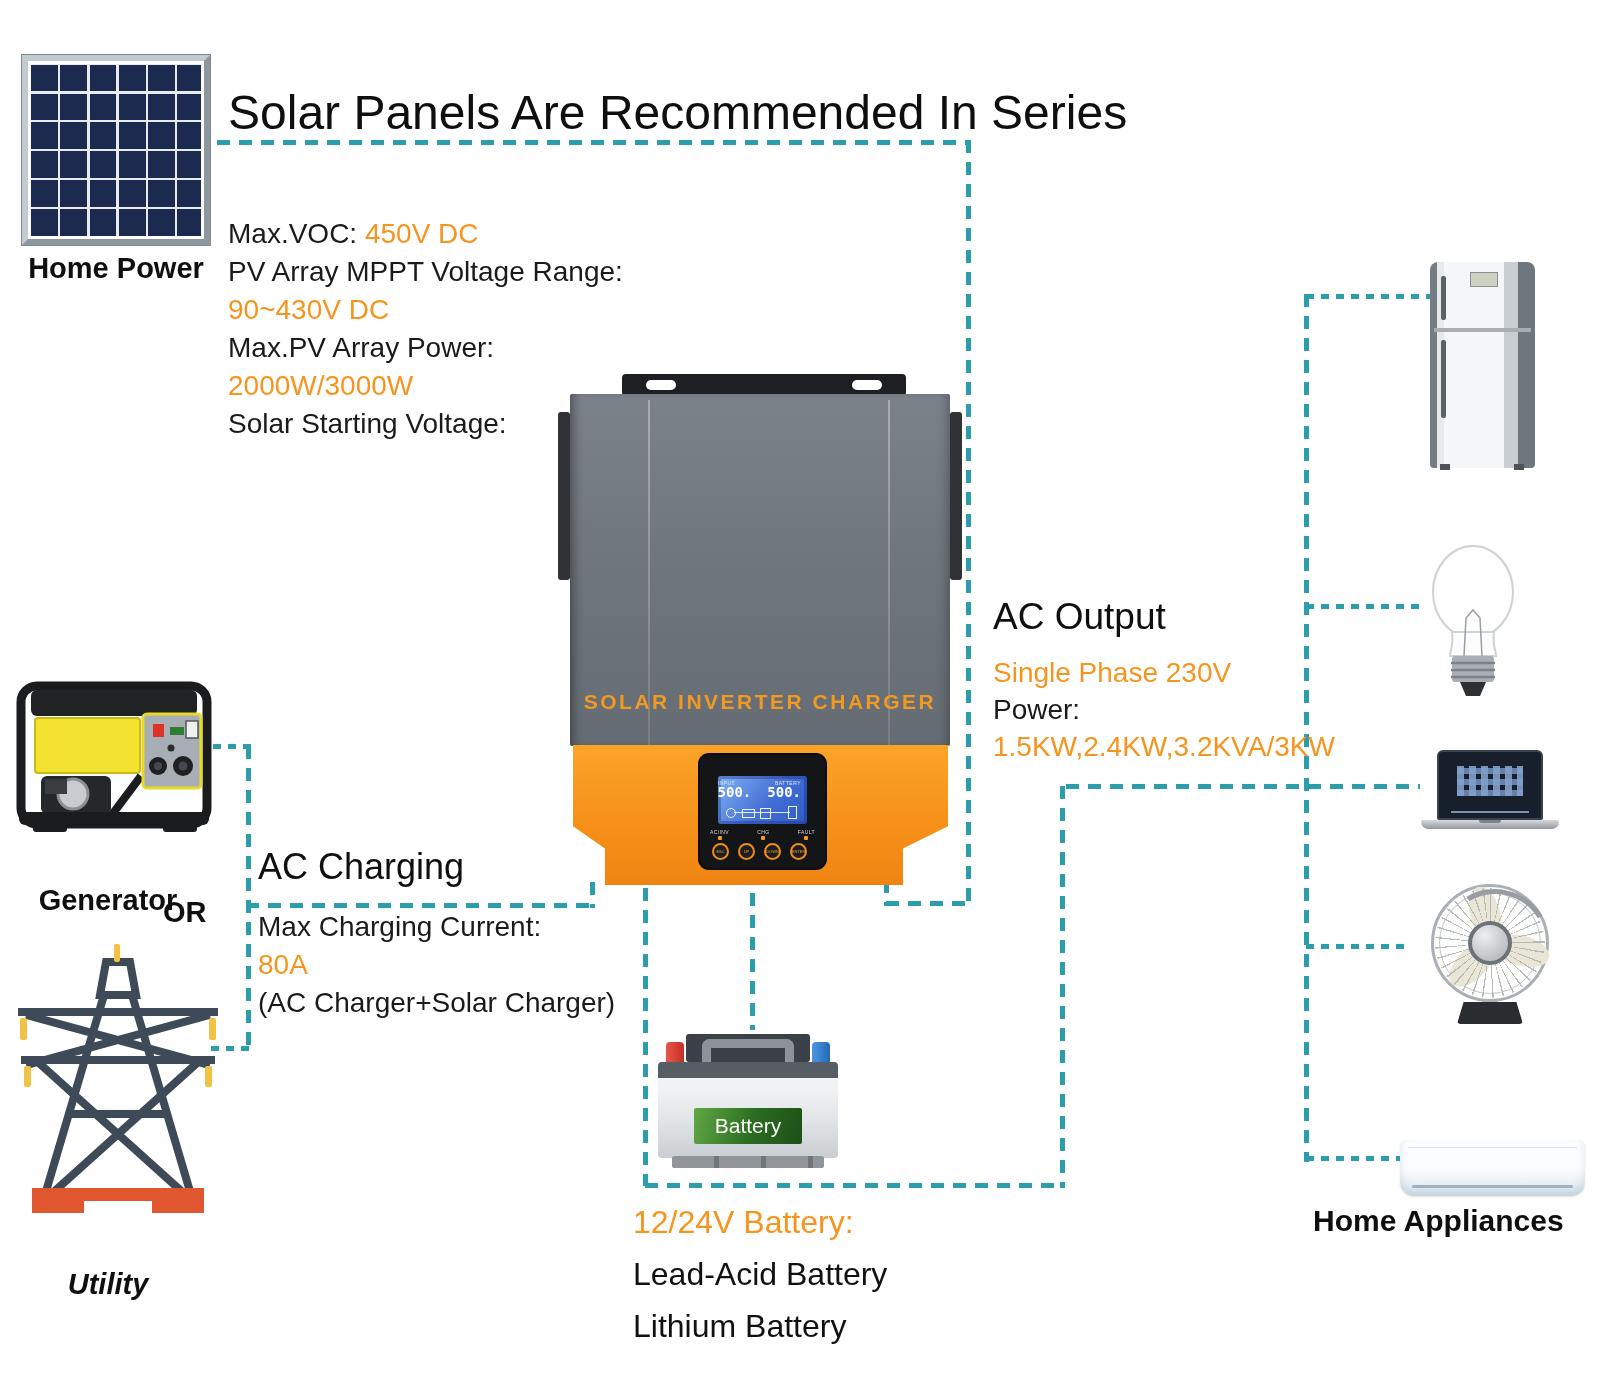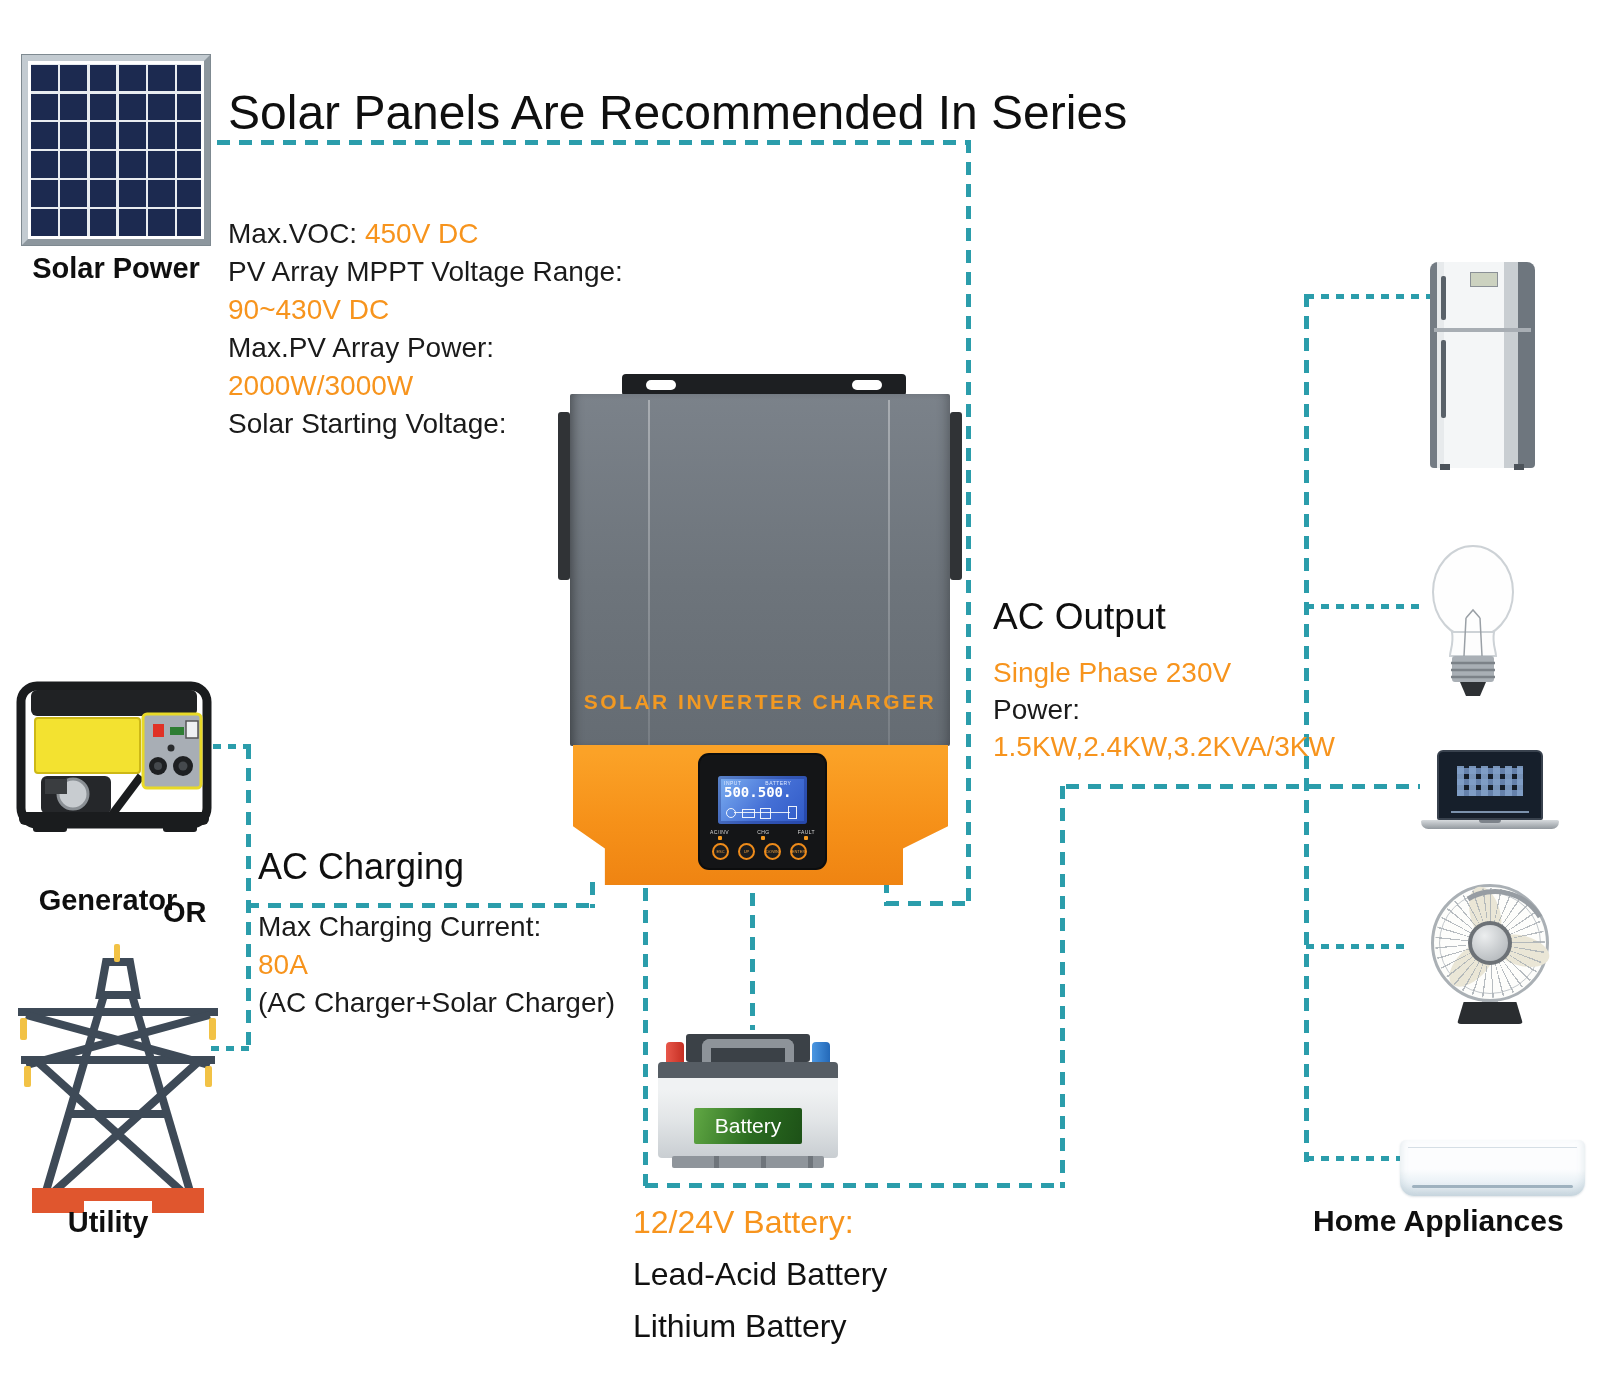--- a/index.html
+++ b/index.html
@@ -46,21 +46,21 @@
   .inv-brand{position:absolute;left:14px;top:318px;width:380px;text-align:center;
     color:#f29922;font-size:21px;font-weight:bold;letter-spacing:2.5px;}
   .inv-face{position:absolute;left:17px;top:373px;width:375px;height:140px;
     background:linear-gradient(180deg,#fba227 0 8px,#f69119 55%,#ef8412);
     clip-path:polygon(0 0,100% 0,100% 58%,88% 74%,88% 100%,8.5% 100%,8.5% 74%,0 58%);}
   .inv-panel{position:absolute;left:144px;top:383px;width:125px;height:113px;background:#141517;border-radius:9px;
     box-shadow:0 0 0 2px #0c0d0e;}
   .inv-lcd{position:absolute;left:18px;top:21px;width:89px;height:48px;border-radius:3px;
     background:linear-gradient(130deg,#7fb2f2,#4570d6 55%,#3059c6);
     box-shadow:inset 0 0 0 3px rgba(20,40,120,.35);}
-  .lcd-row{position:absolute;top:4px;left:6px;right:6px;display:flex;justify-content:flex-start;}
+  .lcd-row{position:absolute;top:4px;left:6px;right:6px;display:flex;justify-content:flex-end;gap:16px;}
   .lcd-col{text-align:left;}
   .lcd-lab{font-size:5px;color:#dfe9ff;letter-spacing:.5px;}
   .lcd-val{font-family:"DejaVu Sans Mono",monospace;font-size:14px;font-weight:bold;color:#fff;line-height:13px;}
   .lcd-schem{position:absolute;left:8px;bottom:5px;right:8px;height:14px;}
   .lcd-schem i{position:absolute;border:1px solid rgba(255,255,255,.9);display:block;}
   .schem-circ{width:8px;height:8px;border-radius:50%;left:0;top:3px;}
   .schem-box{width:11px;height:7px;left:16px;top:4px;}
   .schem-box2{width:9px;height:9px;left:34px;top:3px;}
   .schem-batt{width:7px;height:11px;left:62px;top:1px;}
   .schem-line{position:absolute;height:1px;background:rgba(255,255,255,.85);top:7px;left:8px;width:56px;}
@@ -160,21 +160,21 @@
   <div class="v-dash" style="left:750px;top:893px;height:137px;"></div>
   <div class="h-dash" style="left:246px;top:903px;width:347px;"></div>
   <div class="v-dash" style="left:590px;top:882px;height:26px;"></div>
   <div class="v-dash" style="left:246px;top:746px;height:306px;"></div>
   <div class="h-dash fine" style="left:213px;top:744px;width:40px;"></div>
   <div class="h-dash fine" style="left:211px;top:1046px;width:42px;"></div>
 
   <div class="abs solar-frame">
     <div class="solar-cells"></div>
   </div>
-  <div class="abs devlabel" style="left:20px;top:252px;width:192px;">Solar Power</div>
+  <div class="abs devlabel" style="left:20px;top:252px;width:192px;">Home Power</div>
 
   <div class="abs title" style="left:228px;top:85px;">Solar Panels Are Recommended In Series</div>
   <div class="abs spec" style="left:228px;top:207px;">
     <div><span>Max.VOC:</span> <span class="orange">450V DC</span></div>
     <div>PV Array MPPT Voltage Range:</div>
     <div class="orange">90~430V DC</div>
     <div>Max.PV Array Power:</div>
     <div class="orange">2000W/3000W</div>
     <div>Solar Starting Voltage:</div>
   </div>
@@ -218,21 +218,21 @@
     </g>
     <g fill="#f2c245">
       <rect x="96" y="6" width="6" height="18" rx="2"></rect>
       <rect x="2" y="80" width="7" height="22" rx="2"></rect>
       <rect x="191" y="80" width="7" height="22" rx="2"></rect>
       <rect x="6" y="128" width="7" height="21" rx="2"></rect>
       <rect x="187" y="128" width="7" height="21" rx="2"></rect>
     </g>
     <path d="M14,250 h172 v26 h-52 v-13 h-68 v13 h-52 z" fill="#e0562e"></path>
   </svg>
-  <div class="abs devlabel" style="left:28px;top:1206px;width:160px;">Utility</div>
+  <div class="abs devlabel" style="left:28px;top:1268px;width:160px;font-style:italic;">Utility</div>
 
   <div class="abs h1" style="left:258px;top:846px;font-size:36px;">AC Charging</div>
   <div class="abs spec" style="left:258px;top:900px;">
     <div>Max Charging Current:</div>
     <div class="orange">80A</div>
     <div>(AC Charger+Solar Charger)</div>
   </div>
 
   <div class="abs inverter">
     <div class="inv-fin" style="left:2px;"></div>

